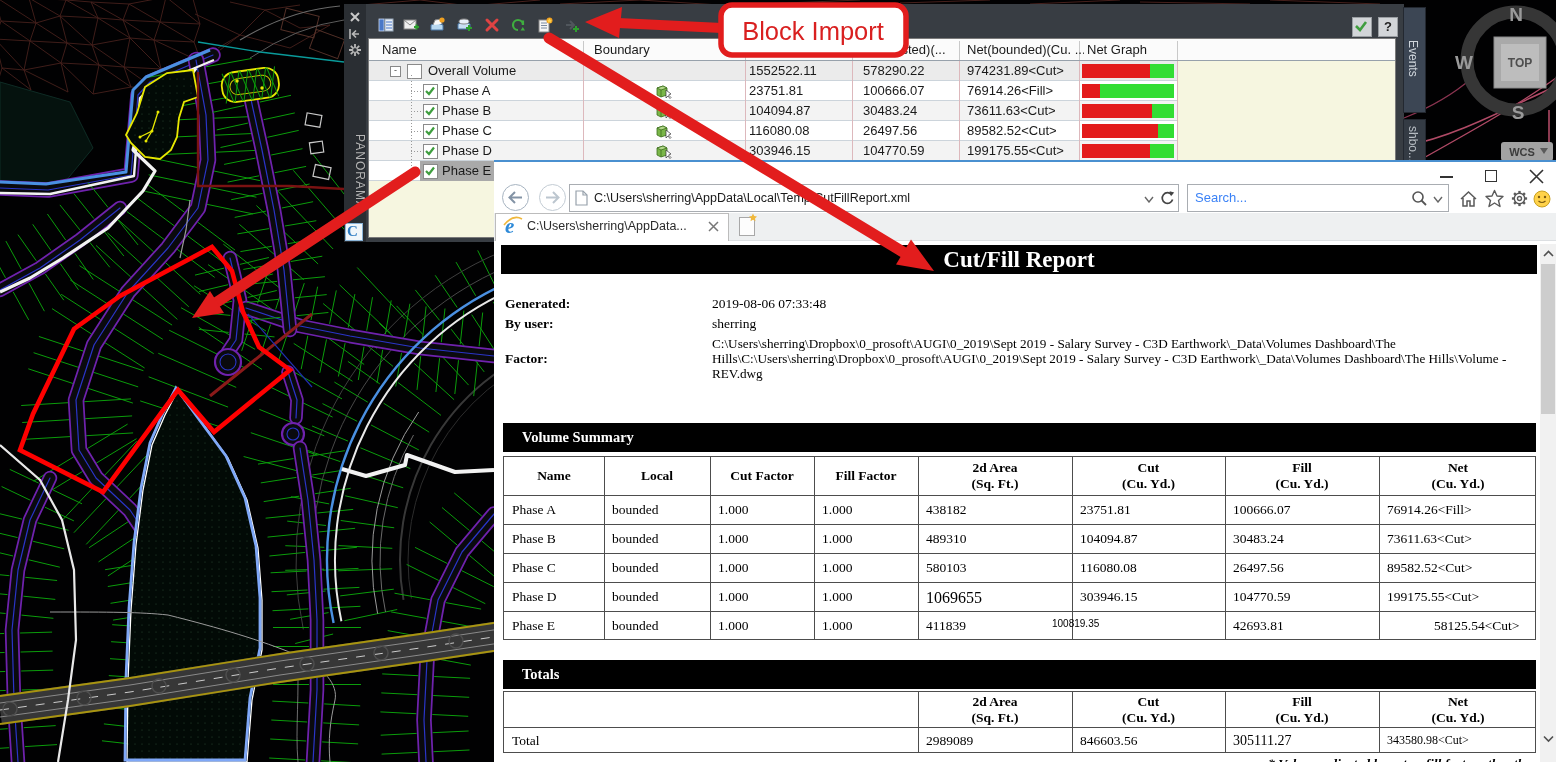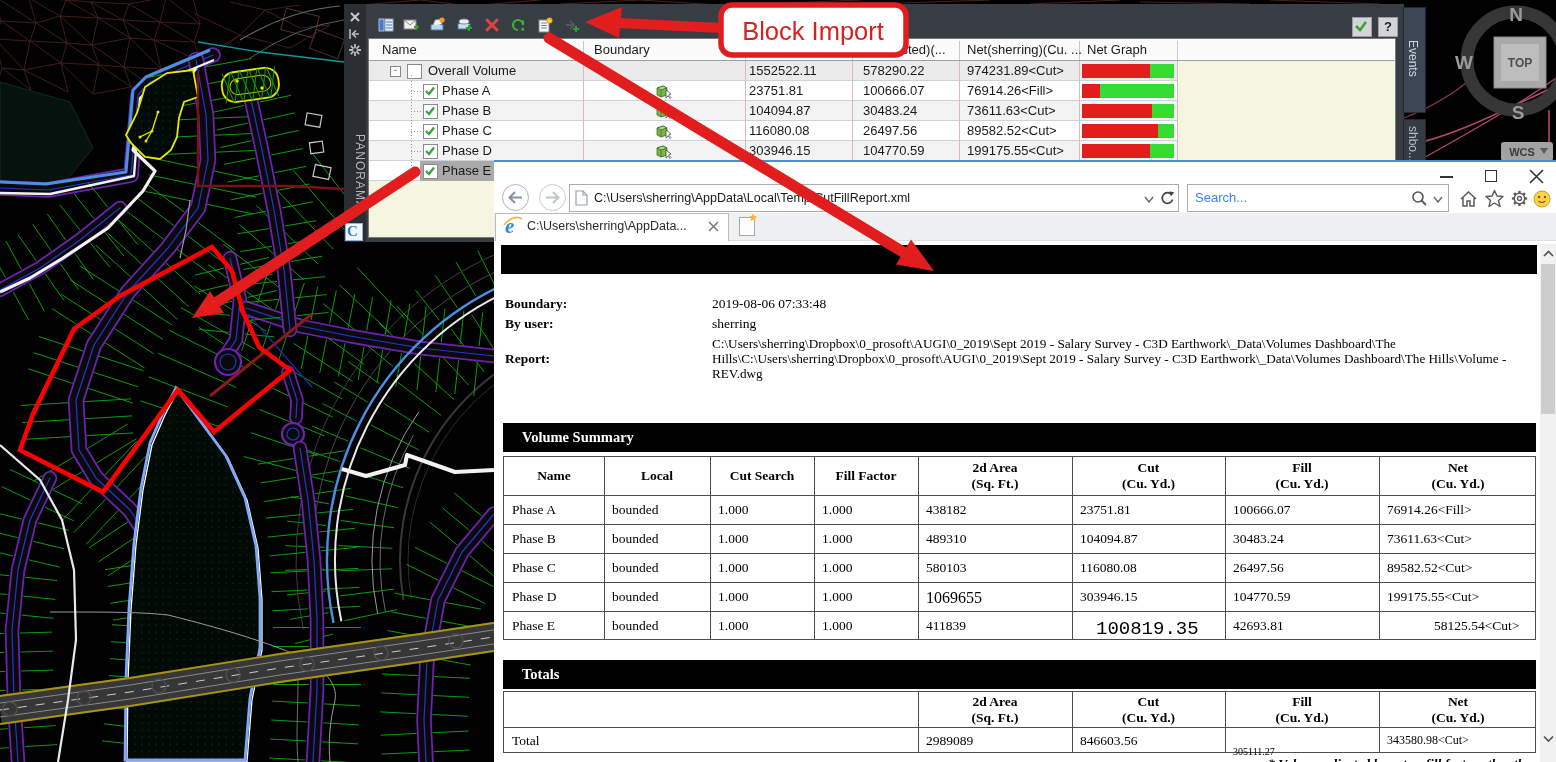--- a/index.html
+++ b/index.html
@@ -615,21 +615,21 @@
         <div style="position:absolute;left:214px;top:2px;width:1px;height:19px;background:#c9c9c9"></div>
         <div style="position:absolute;left:376px;top:2px;width:1px;height:19px;background:#c9c9c9"></div>
         <div style="position:absolute;left:483px;top:2px;width:1px;height:19px;background:#c9c9c9"></div>
         <div style="position:absolute;left:590px;top:2px;width:1px;height:19px;background:#c9c9c9"></div>
         <div style="position:absolute;left:710px;top:2px;width:1px;height:19px;background:#c9c9c9"></div>
         <div style="position:absolute;left:808px;top:2px;width:1px;height:19px;background:#c9c9c9"></div>
         <div style="position:absolute;left:13px;top:3px;">Name</div>
         <div style="position:absolute;left:225px;top:3px;">Boundary</div>
         <div style="position:absolute;left:380px;top:3px;width:100px;overflow:hidden;white-space:nowrap">Cut(adjusted)(...</div>
         <div style="position:absolute;left:487px;top:3px;width:100px;overflow:hidden;white-space:nowrap">Fill(adjusted)(...</div>
-        <div style="position:absolute;left:598px;top:3px;width:117px;overflow:hidden;white-space:nowrap">Net(sherring)(Cu. ...</div>
+        <div style="position:absolute;left:598px;top:3px;width:117px;overflow:hidden;white-space:nowrap">Net(bounded)(Cu. ...</div>
         <div style="position:absolute;left:718px;top:3px;text-align:center;">Net Graph</div>
         <div style="position:absolute;left:0;top:22px;width:808px;height:20px;background:#ebebeb;border-bottom:1px solid #ccd4db;box-sizing:border-box;"></div>
         <div style="position:absolute;left:21px;top:27px;width:9px;height:9px;border:1px solid #888;background:#fff;font-size:9px;line-height:7px;text-align:center;color:#444">-</div>
         <div style="position:absolute;left:38px;top:25px;width:13px;height:13px;border:1px solid #8a8a8a;background:#fff;"></div>
         <div style="position:absolute;left:59px;top:24px;">Overall Volume</div>
         <div style="position:absolute;left:380px;top:24px;">1552522.11</div>
         <div style="position:absolute;left:494px;top:24px;">578290.22</div>
         <div style="position:absolute;left:598px;top:24px;">974231.89&lt;Cut&gt;</div>
         <div style="position:absolute;left:713px;top:25px;width:68px;height:14px;background:#e31c1c;"></div>
         <div style="position:absolute;left:781px;top:25px;width:24px;height:14px;background:#33dd33;"></div>
@@ -798,44 +798,45 @@
       </svg>
       <div style="position:absolute;left:33px;top:57px;font-size:12.5px;color:#2b2b2b;white-space:nowrap">C:\Users\sherring\AppData...</div>
       <svg style="position:absolute;left:214px;top:59px" width="11" height="11">
         <path d="M1,1 L10,10 M10,1 L1,10" stroke="#777" stroke-width="1.5"></path>
       </svg>
       <div style="position:absolute;left:245px;top:55px;width:14px;height:17px;background:#fdfdfd;border:1px solid #a8a8a8;"></div>
       <svg style="position:absolute;left:254px;top:51px" width="10" height="10">
         <path d="M5,0.5 l1.2,2.6 2.8,0.3 -2,2 0.5,2.8 -2.5,-1.4 -2.5,1.4 0.5,-2.8 -2,-2 2.8,-0.3 Z" fill="#f0b83c"></path>
       </svg>
       <div style="position:absolute;left:7px;top:83px;width:1036px;height:29px;background:#000"></div>
-      <div style="position:absolute;left:11px;top:134px;font-family:'Liberation Serif',serif;font-size:13.5px;font-weight:bold">Boundary:</div>
+      <div style="position:absolute;left:7px;top:85px;width:1036px;text-align:center;font-family:'Liberation Serif',serif;font-size:23px;font-weight:bold;color:#fff">Cut/Fill Report</div>
+      <div style="position:absolute;left:11px;top:134px;font-family:'Liberation Serif',serif;font-size:13.5px;font-weight:bold">Generated:</div>
       <div style="position:absolute;left:218px;top:134px;font-family:'Liberation Serif',serif;font-size:13.5px;">2019-08-06 07:33:48</div>
       <div style="position:absolute;left:11px;top:154px;font-family:'Liberation Serif',serif;font-size:13.5px;font-weight:bold">By user:</div>
       <div style="position:absolute;left:218px;top:154px;font-family:'Liberation Serif',serif;font-size:13.5px;">sherring</div>
-      <div style="position:absolute;left:11px;top:189px;font-family:'Liberation Serif',serif;font-size:13.5px;font-weight:bold">Report:</div>
+      <div style="position:absolute;left:11px;top:189px;font-family:'Liberation Serif',serif;font-size:13.5px;font-weight:bold">Factor:</div>
       <div style="position:absolute;left:218px;top:174px;width:900px;font-family:'Liberation Serif',serif;font-size:13.2px;line-height:15.2px;white-space:nowrap">C:\Users\sherring\Dropbox\0_prosoft\AUGI\0_2019\Sept 2019 - Salary Survey - C3D Earthwork\_Data\Volumes Dashboard\The<br>Hills\C:\Users\sherring\Dropbox\0_prosoft\AUGI\0_2019\Sept 2019 - Salary Survey - C3D Earthwork\_Data\Volumes Dashboard\The Hills\Volume -<br>REV.dwg</div>
       <div style="position:absolute;left:9px;top:261px;width:1033px;height:29px;background:#000"></div>
       <div style="position:absolute;left:28px;top:267px;font-family:'Liberation Serif',serif;font-size:13.5px;font-size:14.5px;font-weight:bold;color:#fff">Volume Summary</div>
       <div style="position:absolute;left:9px;top:294px;width:1033px;height:184px;border:1px solid #4d4d4d;box-sizing:border-box">
         <div style="position:absolute;left:0;top:38px;width:1031px;height:1px;background:#4d4d4d"></div>
         <div style="position:absolute;left:0;top:67px;width:1031px;height:1px;background:#4d4d4d"></div>
         <div style="position:absolute;left:0;top:96px;width:1031px;height:1px;background:#4d4d4d"></div>
         <div style="position:absolute;left:0;top:125px;width:1031px;height:1px;background:#4d4d4d"></div>
         <div style="position:absolute;left:0;top:154px;width:1031px;height:1px;background:#4d4d4d"></div>
         <div style="position:absolute;left:100px;top:0;width:1px;height:182px;background:#4d4d4d"></div>
         <div style="position:absolute;left:206px;top:0;width:1px;height:182px;background:#4d4d4d"></div>
         <div style="position:absolute;left:310px;top:0;width:1px;height:182px;background:#4d4d4d"></div>
         <div style="position:absolute;left:414px;top:0;width:1px;height:182px;background:#4d4d4d"></div>
         <div style="position:absolute;left:568px;top:0;width:1px;height:182px;background:#4d4d4d"></div>
         <div style="position:absolute;left:721px;top:0;width:1px;height:182px;background:#4d4d4d"></div>
         <div style="position:absolute;left:875px;top:0;width:1px;height:182px;background:#4d4d4d"></div>
         <div style="position:absolute;left:0px;top:11px;width:100px;text-align:center;font-family:'Liberation Serif',serif;font-size:13.5px;font-weight:bold">Name</div>
         <div style="position:absolute;left:100px;top:11px;width:106px;text-align:center;font-family:'Liberation Serif',serif;font-size:13.5px;font-weight:bold">Local</div>
-        <div style="position:absolute;left:206px;top:11px;width:104px;text-align:center;font-family:'Liberation Serif',serif;font-size:13.5px;font-weight:bold">Cut Search</div>
+        <div style="position:absolute;left:206px;top:11px;width:104px;text-align:center;font-family:'Liberation Serif',serif;font-size:13.5px;font-weight:bold">Cut Factor</div>
         <div style="position:absolute;left:310px;top:11px;width:104px;text-align:center;font-family:'Liberation Serif',serif;font-size:13.5px;font-weight:bold">Fill Factor</div>
         <div style="position:absolute;left:414px;top:3px;width:154px;text-align:center;font-family:'Liberation Serif',serif;font-size:13.5px;font-weight:bold;line-height:16px">2d Area<br><span style="font-weight:bold">(Sq. Ft.)</span></div>
         <div style="position:absolute;left:568px;top:3px;width:153px;text-align:center;font-family:'Liberation Serif',serif;font-size:13.5px;font-weight:bold;line-height:16px">Cut<br><span style="font-weight:bold">(Cu. Yd.)</span></div>
         <div style="position:absolute;left:721px;top:3px;width:154px;text-align:center;font-family:'Liberation Serif',serif;font-size:13.5px;font-weight:bold;line-height:16px">Fill<br><span style="font-weight:bold">(Cu. Yd.)</span></div>
         <div style="position:absolute;left:875px;top:3px;width:158px;text-align:center;font-family:'Liberation Serif',serif;font-size:13.5px;font-weight:bold;line-height:16px">Net<br><span style="font-weight:bold">(Cu. Yd.)</span></div>
         <div style="position:absolute;left:8px;top:45px;font-family:'Liberation Serif',serif;font-size:13.5px;white-space:nowrap">Phase A</div>
         <div style="position:absolute;left:108px;top:45px;font-family:'Liberation Serif',serif;font-size:13.5px;white-space:nowrap">bounded</div>
         <div style="position:absolute;left:214px;top:45px;font-family:'Liberation Serif',serif;font-size:13.5px;white-space:nowrap">1.000</div>
         <div style="position:absolute;left:318px;top:45px;font-family:'Liberation Serif',serif;font-size:13.5px;white-space:nowrap">1.000</div>
         <div style="position:absolute;left:422px;top:45px;font-family:'Liberation Serif',serif;font-size:13.5px;white-space:nowrap">438182</div>
@@ -864,40 +865,40 @@
         <div style="position:absolute;left:318px;top:132px;font-family:'Liberation Serif',serif;font-size:13.5px;white-space:nowrap">1.000</div>
         <div style="position:absolute;left:422px;top:132px;font-family:'Liberation Serif',serif;font-size:16px;white-space:nowrap">1069655</div>
         <div style="position:absolute;left:576px;top:132px;font-family:'Liberation Serif',serif;font-size:13.5px;white-space:nowrap">303946.15</div>
         <div style="position:absolute;left:729px;top:132px;font-family:'Liberation Serif',serif;font-size:13.5px;white-space:nowrap">104770.59</div>
         <div style="position:absolute;left:883px;top:132px;font-family:'Liberation Serif',serif;font-size:13.5px;white-space:nowrap">199175.55&lt;Cut&gt;</div>
         <div style="position:absolute;left:8px;top:161px;font-family:'Liberation Serif',serif;font-size:13.5px;white-space:nowrap">Phase E</div>
         <div style="position:absolute;left:108px;top:161px;font-family:'Liberation Serif',serif;font-size:13.5px;white-space:nowrap">bounded</div>
         <div style="position:absolute;left:214px;top:161px;font-family:'Liberation Serif',serif;font-size:13.5px;white-space:nowrap">1.000</div>
         <div style="position:absolute;left:318px;top:161px;font-family:'Liberation Serif',serif;font-size:13.5px;white-space:nowrap">1.000</div>
         <div style="position:absolute;left:422px;top:161px;font-family:'Liberation Serif',serif;font-size:13.5px;white-space:nowrap">411839</div>
-        <div style="position:absolute;left:592px;top:161px;font-family:Liberation Mono, monospace;font-size:19px;white-space:nowrap">100819.35</div>
+        <div style="position:absolute;left:548px;top:161px;font-family:Liberation Sans, sans-serif;font-size:10px;white-space:nowrap">100819.35</div>
         <div style="position:absolute;left:729px;top:161px;font-family:'Liberation Serif',serif;font-size:13.5px;white-space:nowrap">42693.81</div>
         <div style="position:absolute;left:930px;top:161px;font-family:'Liberation Serif',serif;font-size:13.5px;white-space:nowrap">58125.54&lt;Cut&gt;</div>
       </div>
       <div style="position:absolute;left:9px;top:498px;width:1033px;height:29px;background:#000"></div>
       <div style="position:absolute;left:28px;top:504px;font-family:'Liberation Serif',serif;font-size:13.5px;font-size:14.5px;font-weight:bold;color:#fff">Totals</div>
       <div style="position:absolute;left:9px;top:529px;width:1033px;height:62px;border:1px solid #4d4d4d;box-sizing:border-box">
         <div style="position:absolute;left:0;top:35px;width:1031px;height:1px;background:#4d4d4d"></div>
         <div style="position:absolute;left:414px;top:0;width:1px;height:60px;background:#4d4d4d"></div>
         <div style="position:absolute;left:568px;top:0;width:1px;height:60px;background:#4d4d4d"></div>
         <div style="position:absolute;left:721px;top:0;width:1px;height:60px;background:#4d4d4d"></div>
         <div style="position:absolute;left:875px;top:0;width:1px;height:60px;background:#4d4d4d"></div>
         <div style="position:absolute;left:414px;top:2px;width:154px;text-align:center;font-family:'Liberation Serif',serif;font-size:13.5px;font-weight:bold;line-height:16px">2d Area<br>(Sq. Ft.)</div>
         <div style="position:absolute;left:568px;top:2px;width:153px;text-align:center;font-family:'Liberation Serif',serif;font-size:13.5px;font-weight:bold;line-height:16px">Cut<br>(Cu. Yd.)</div>
         <div style="position:absolute;left:721px;top:2px;width:154px;text-align:center;font-family:'Liberation Serif',serif;font-size:13.5px;font-weight:bold;line-height:16px">Fill<br>(Cu. Yd.)</div>
         <div style="position:absolute;left:875px;top:2px;width:158px;text-align:center;font-family:'Liberation Serif',serif;font-size:13.5px;font-weight:bold;line-height:16px">Net<br>(Cu. Yd.)</div>
         <div style="position:absolute;left:8px;top:41px;font-family:'Liberation Serif',serif;font-size:13.5px;">Total</div>
         <div style="position:absolute;left:422px;top:41px;font-family:'Liberation Serif',serif;font-size:13.5px;white-space:nowrap">2989089</div>
         <div style="position:absolute;left:576px;top:41px;font-family:'Liberation Serif',serif;font-size:13.5px;white-space:nowrap">846603.56</div>
-        <div style="position:absolute;left:729px;top:54px;font-family:'Liberation Serif',serif;font-size:10px;white-space:nowrap">305111.27</div>
+        <div style="position:absolute;left:729px;top:41px;font-family:'Liberation Serif',serif;font-size:14px;white-space:nowrap">305111.27</div>
         <div style="position:absolute;left:883px;top:41px;font-family:'Liberation Serif',serif;font-size:12px;white-space:nowrap">343580.98&lt;Cut&gt;</div>
       </div>
       <div style="position:absolute;left:774px;top:594px;font-family:'Liberation Serif',serif;font-size:13.5px;font-style:italic;font-weight:bold;white-space:nowrap">* Volume adjusted by cut or fill factor other than 1.0</div>
       <div style="position:absolute;left:1046px;top:82px;width:16px;height:518px;background:#f1f1f1"></div>
       <div style="position:absolute;left:1046px;top:82px;width:16px;height:18px;background:#f1f1f1"></div>
       <svg style="position:absolute;left:1049px;top:88px" width="11" height="8">
         <path d="M1,6 L5.5,1.5 L10,6" fill="none" stroke="#505050" stroke-width="1.6"></path>
       </svg>
       <div style="position:absolute;left:1047px;top:102px;width:14px;height:150px;background:#cdcdcd"></div>
       <svg style="position:absolute;left:1049px;top:573px" width="11" height="8">

